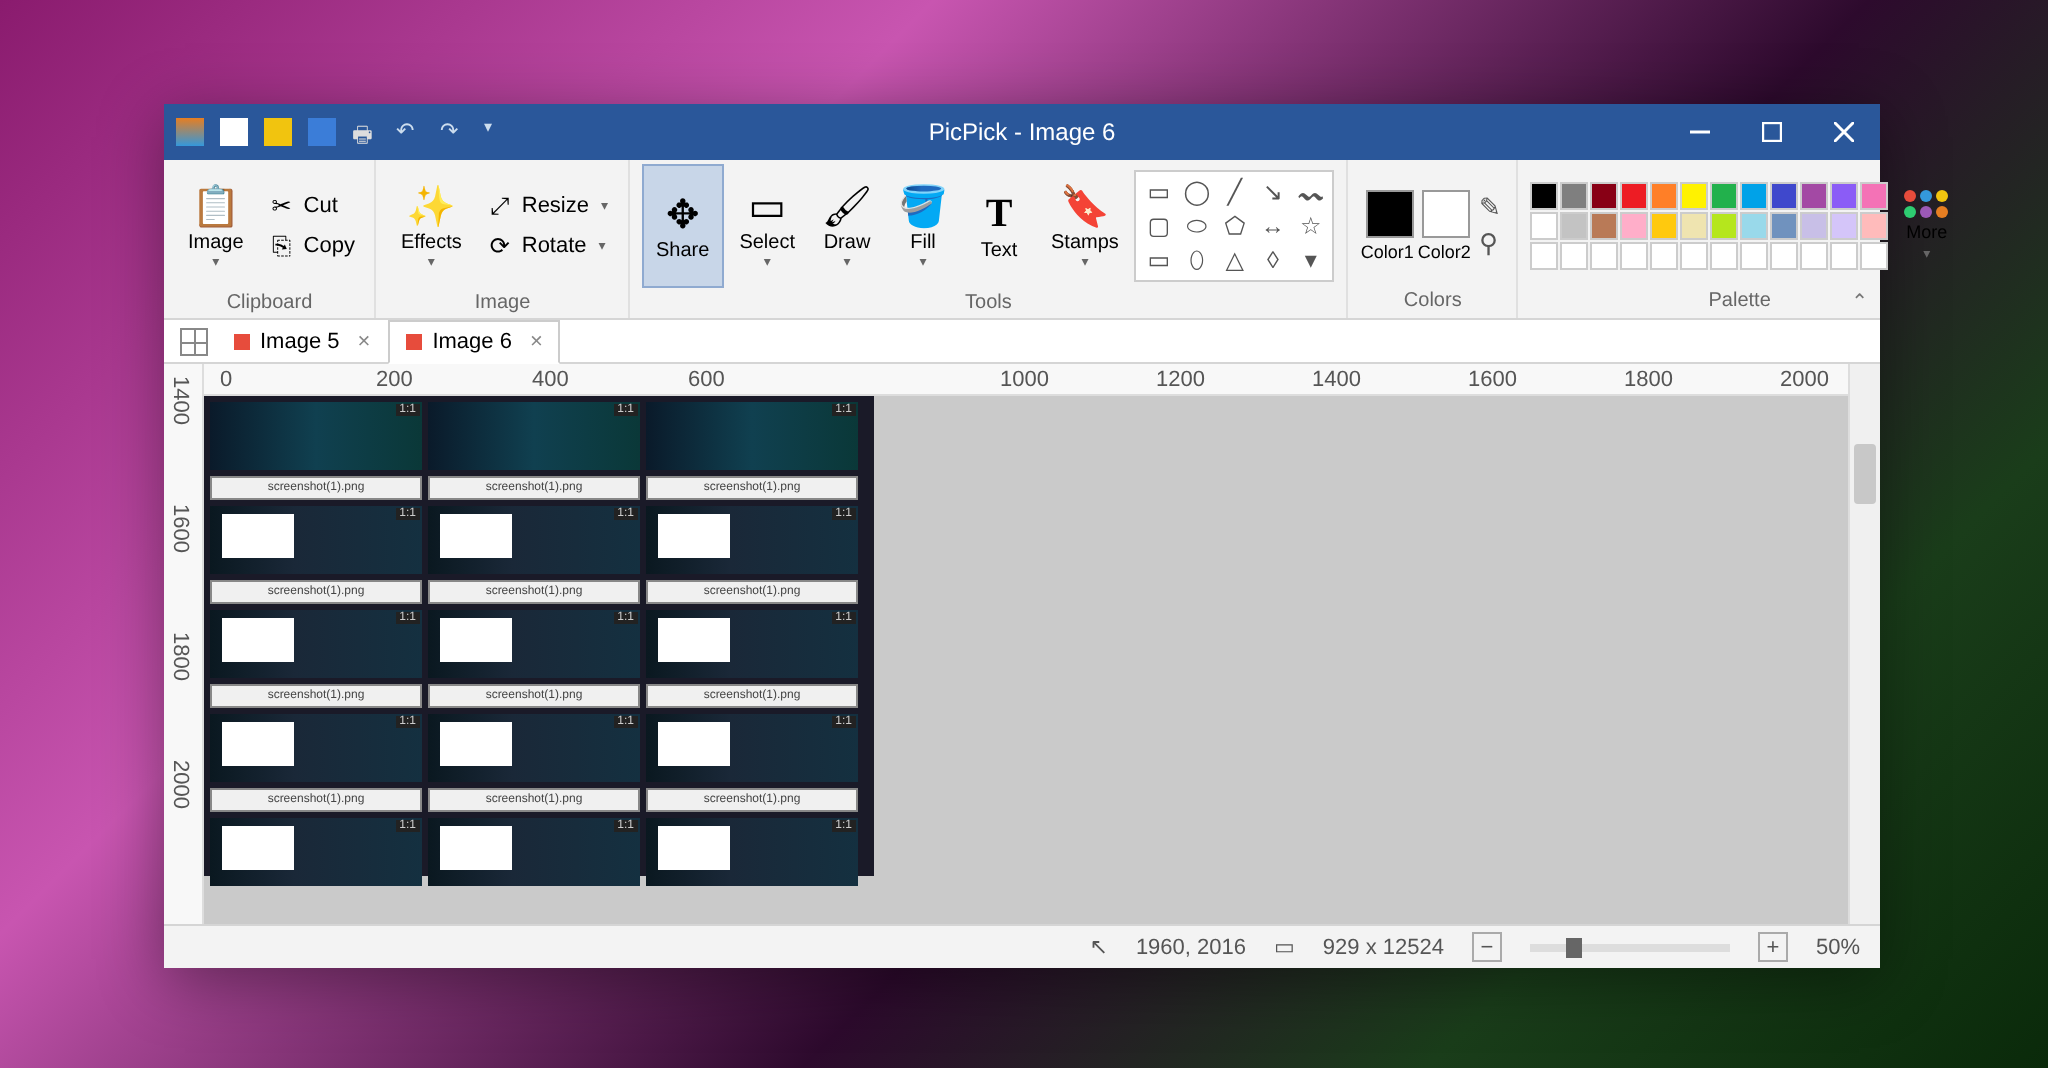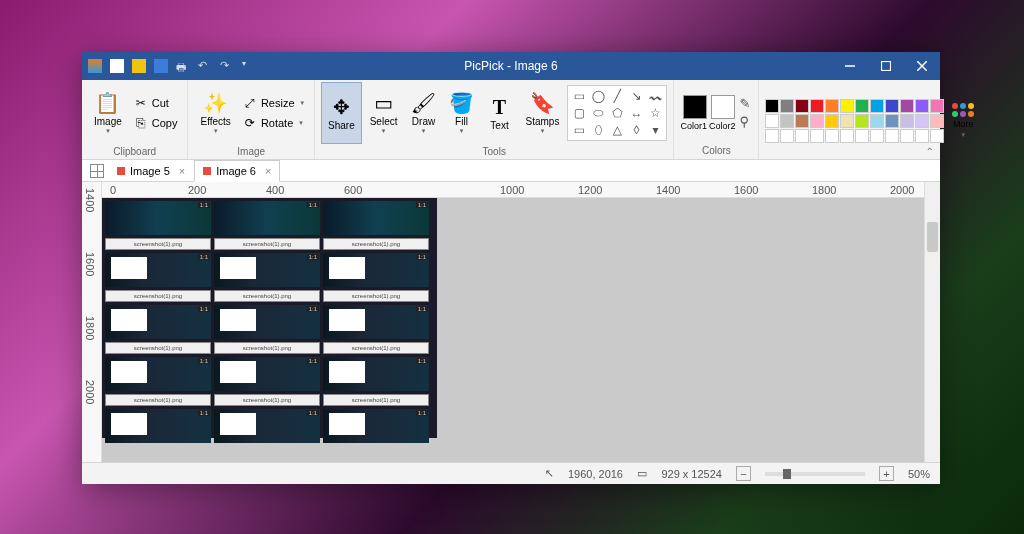--- a/index.html
+++ b/index.html
@@ -272,20 +272,21 @@
             </div>
           <div class="dots">
               <span style="background:#2ecc71"></span>
               <span style="background:#9b59b6"></span>
               <span style="background:#e67e22"></span>
             </div>
           <span class="clbl">More</span>
           <span style="font-size:7px;color:#666">▾</span>
         </div>
       </div>
+      <div class="glabel">Palette</div>
     </div>
     <span class="collapse">⌃</span>
   </div>
 
   <div class="doctabs">
     <span class="grid-ic"></span>
     <div id="tabs-host" style="display: flex;">
         <div class="ttab">
           <span class="sq" style="background:#e74c3c"></span>
           <span>Image 5</span>

